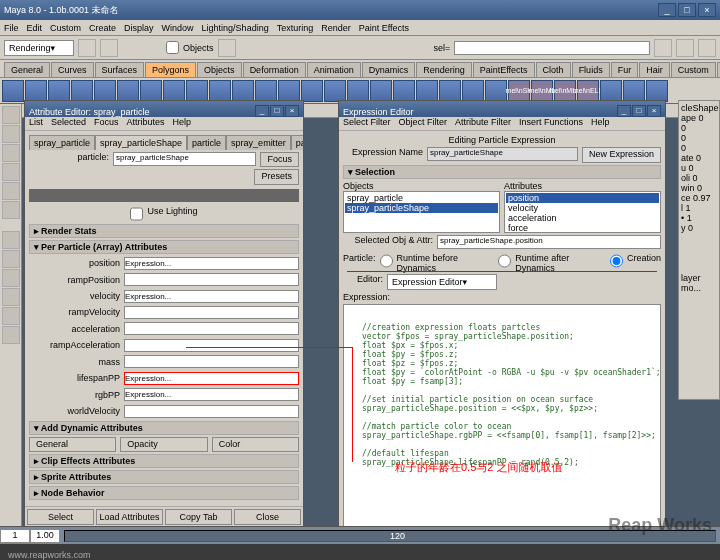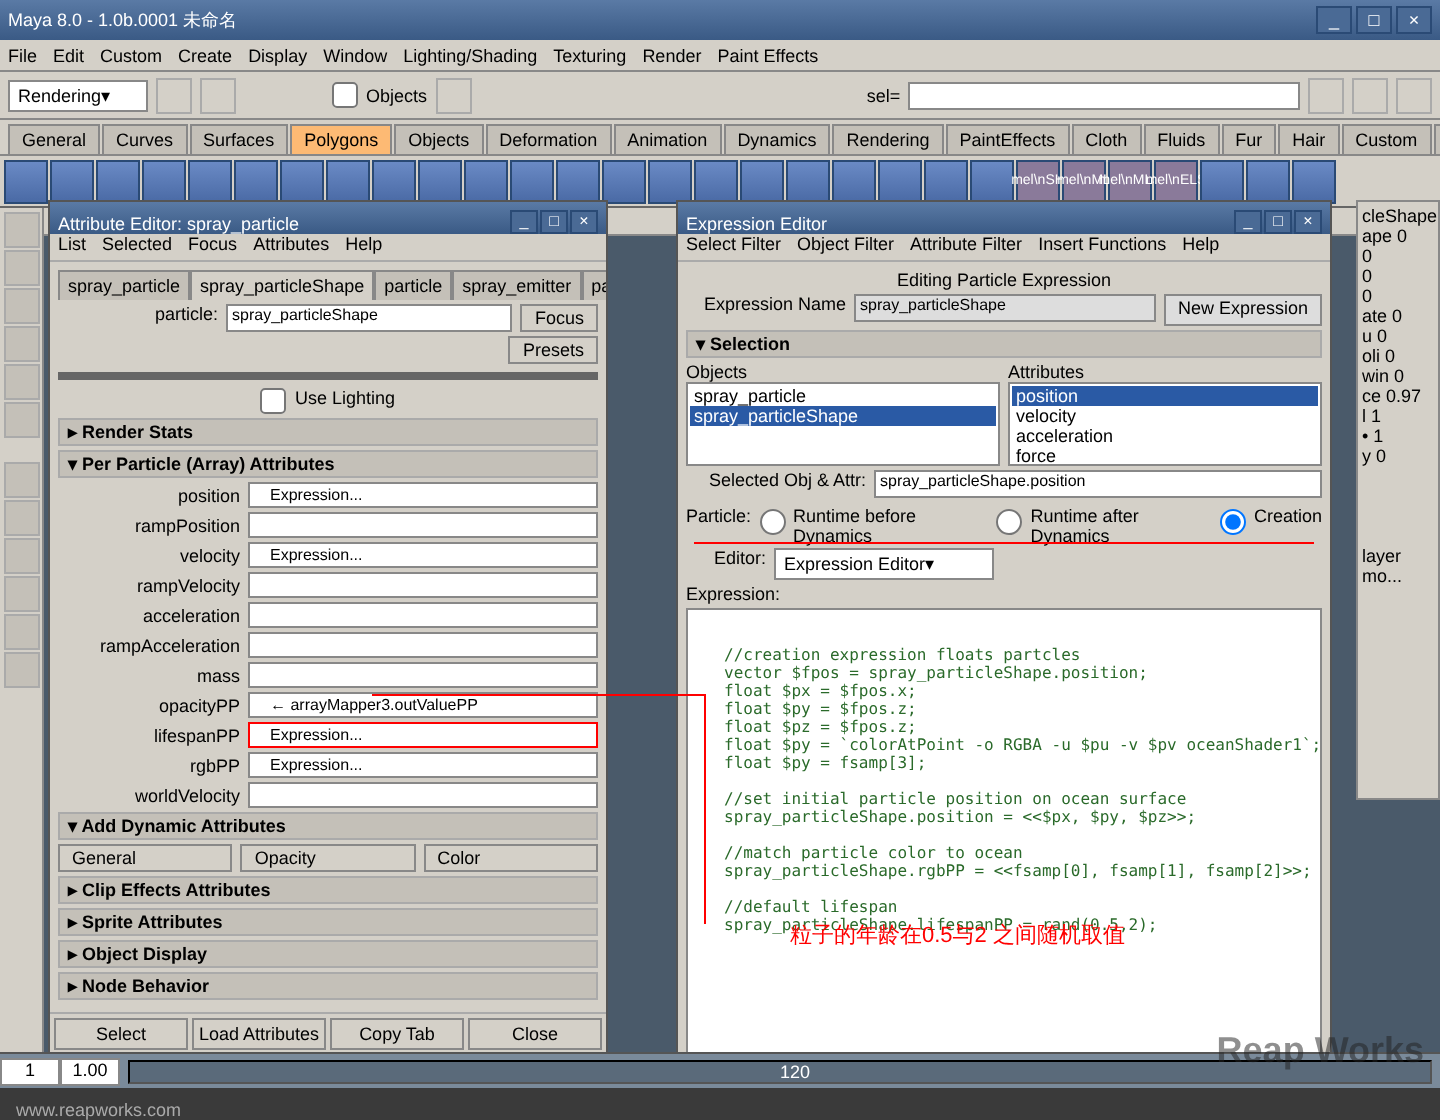--- a/index.html
+++ b/index.html
@@ -33,21 +33,21 @@
 .ptabs{display:flex;gap:0;font-size:8px}
 .ptab{padding:2px 4px;background:#c4c0b8;border:1px solid #888;border-bottom:none}
 .ptab.active{background:#d4d0c8}
 .frow{display:flex;gap:4px;font-size:9px;height:16px}
 .frow label{width:80px;text-align:right}
 .finput{flex:1;height:14px;background:#fff;border:1px solid #888;padding:0 2px;font-size:8px}
 .fbtn{padding:1px 6px;background:#d4d0c8;border:1px solid #888;font-size:9px}
 .section-head{background:#c4c0b8;border:1px solid #aaa;padding:1px 4px;font-weight:bold;font-size:9px}
 .attr-row{display:flex;align-items:center;height:15px;font-size:9px}
 .attr-row label{width:95px;text-align:right;padding-right:4px}
-.attr-row .val{flex:1;height:13px;background:#fff;border:1px solid #888;padding:0 10px;font-size:8px;display:flex;align-items:center}
+.attr-row .val{flex:1;height:13px;background:#fff;border:1px solid #888;padding:0 0;font-size:8px;display:flex;align-items:center}
 .redline{position:absolute;height:1px;background:#f00}
 .redtext{position:absolute;color:#f00;font-size:11px}
 .listbox{background:#fff;border:1px solid #888;font-size:8px;padding:1px}
 .listbox .item{padding:0 2px}
 .listbox .sel{background:#2a5aa5;color:#fff}
 .code{background:#fff;border:1px solid #888;font-family:monospace;font-size:8px;padding:18px;color:#2a6a2a;white-space:pre;overflow:hidden}
 .btnrow{display:flex;gap:2px;padding:2px;border-top:1px solid #aaa}
 .btnrow .b{flex:1;padding:2px;background:#d4d0c8;border:1px solid #888;text-align:center;font-size:9px}
 .timeline{height:18px;background:#7a8a9a;border-top:1px solid #555;display:flex;align-items:center;font-size:9px}
 .timeinput{width:30px;height:14px;background:#fff;border:1px solid #888;text-align:center;font-size:9px}
@@ -250,44 +250,39 @@
       </div>
     <div class="attr-row">
         <label>rampAcceleration</label>
         <div class="val"></div>
       </div>
     <div class="attr-row">
         <label>mass</label>
         <div class="val"></div>
       </div>
     <div class="attr-row">
-        <label>opacityPP</label>
-        <div class="val">← arrayMapper3.outValuePP</div>
-      </div>
-    <div class="attr-row">
         <label>lifespanPP</label>
         <div class="val" style="border-color:#f00">Expression...</div>
       </div>
     <div class="attr-row">
         <label>rgbPP</label>
         <div class="val">Expression...</div>
       </div>
     <div class="attr-row">
         <label>worldVelocity</label>
         <div class="val"></div>
       </div>
     <div class="section-head">▾ <span>Add Dynamic Attributes</span></div>
     <div class="frow">
       <div class="fbtn" style="flex:1">General</div>
       <div class="fbtn" style="flex:1">Opacity</div>
       <div class="fbtn" style="flex:1">Color</div>
     </div>
     <div class="section-head">▸ <span>Clip Effects Attributes</span></div>
     <div class="section-head">▸ <span>Sprite Attributes</span></div>
-    <div class="section-head">▸ <span>Object Display</span></div>
     <div class="section-head">▸ <span>Node Behavior</span></div>
 
     <div style="flex:1"></div>
 
   </div>
   <div class="btnrow">
     <div class="b">Select</div>
     <div class="b">Load Attributes</div>
     <div class="b">Copy Tab</div>
     <div class="b">Close</div>

